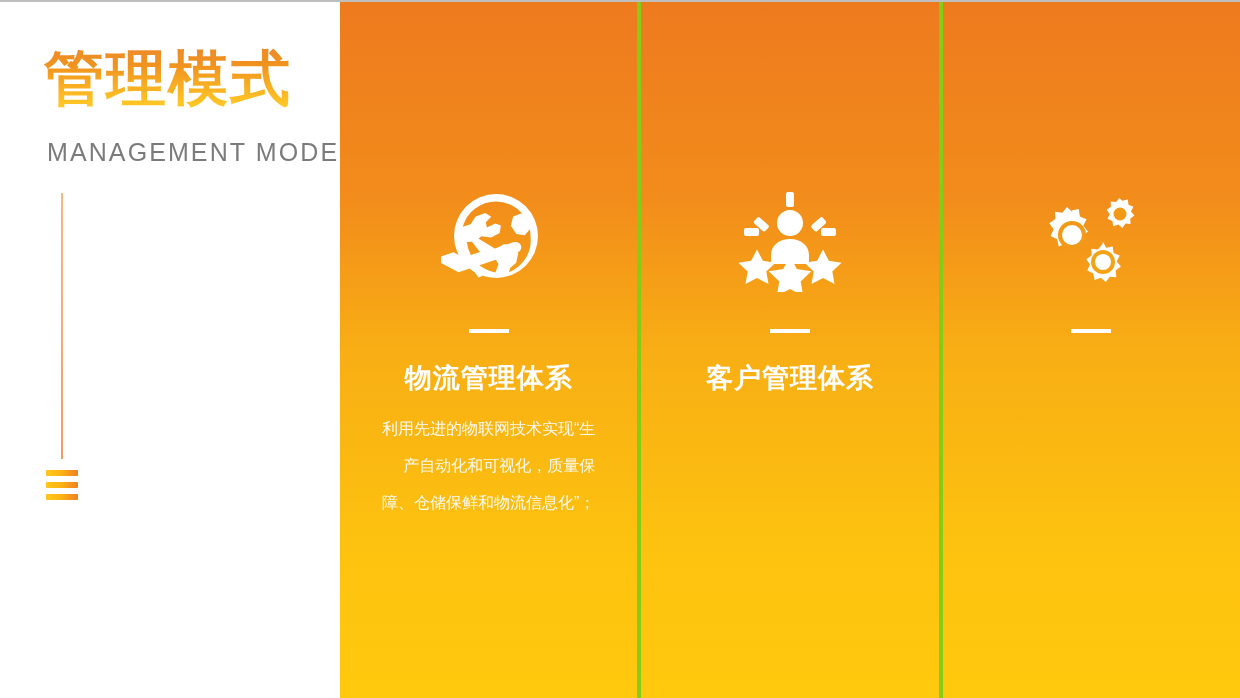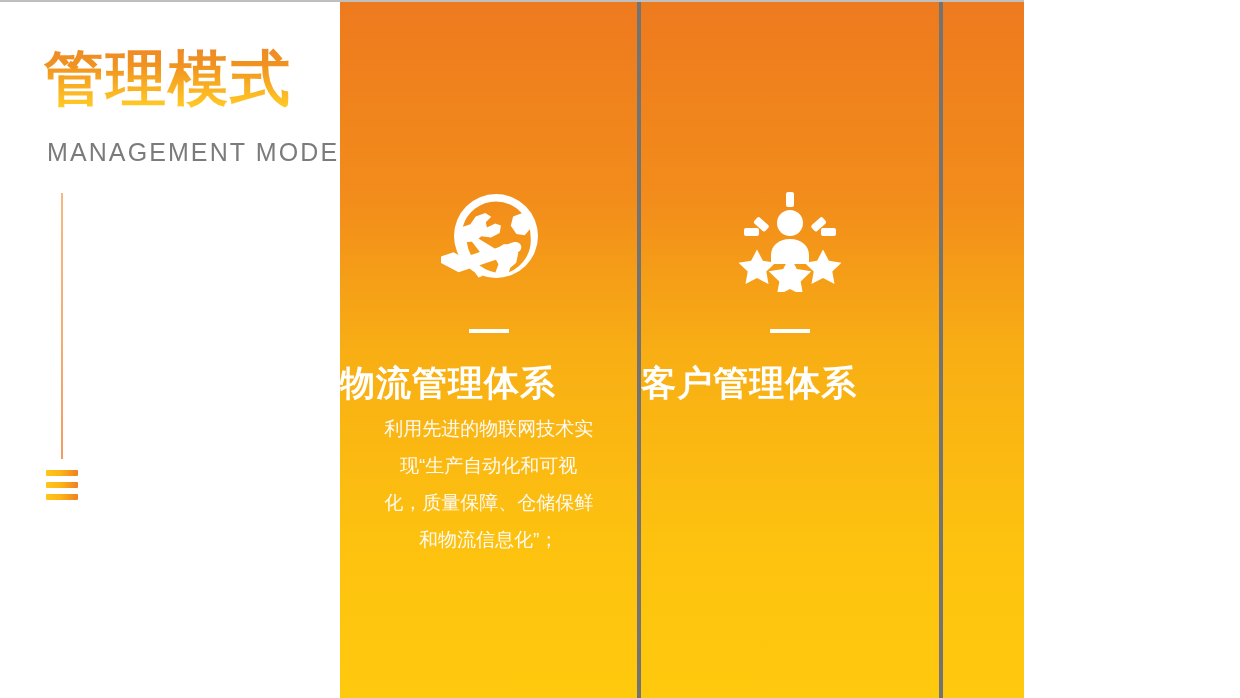--- a/index.html
+++ b/index.html
@@ -5,24 +5,24 @@
   html, body {
     margin: 0;
     padding: 0;
     background: #ffffff;
   }
   body {
     font-family: "Liberation Sans", sans-serif;
   }
   #slide {
     position: relative;
-    width: 1024px;
+    width: 1240px;
     height: 698px;
     overflow: hidden;
-    background: #737373;
+    background: #84cc16;
     box-sizing: border-box;
     border-top: 2px solid #bfbfbf;
   }
 
   
   .left-panel {
     position: absolute;
     left: 0;
     top: 0;
     width: 340px;
@@ -120,34 +120,34 @@
     top: 327px;
     width: 40px;
     height: 4px;
     background: #ffffff;
   }
   .col-heading {
     position: absolute;
     left: 0;
     right: 0;
     top: 358px;
-    text-align: left;
-    font-size: 35px;
+    text-align: center;
+    font-size: 27px;
     font-weight: bold;
     letter-spacing: 1px;
     color: #ffffff;
     white-space: nowrap;
   }
   .col-body {
     position: absolute;
     left: 42px;
     right: 42px;
     top: 408px;
-    text-align: center;
-    font-size: 19px;
+    text-align: right;
+    font-size: 16px;
     line-height: 37px;
     color: #fdfaf3;
     font-weight: 300;
   }
 </style>
 </head>
 <body>
 
 <div id="slide">
 

